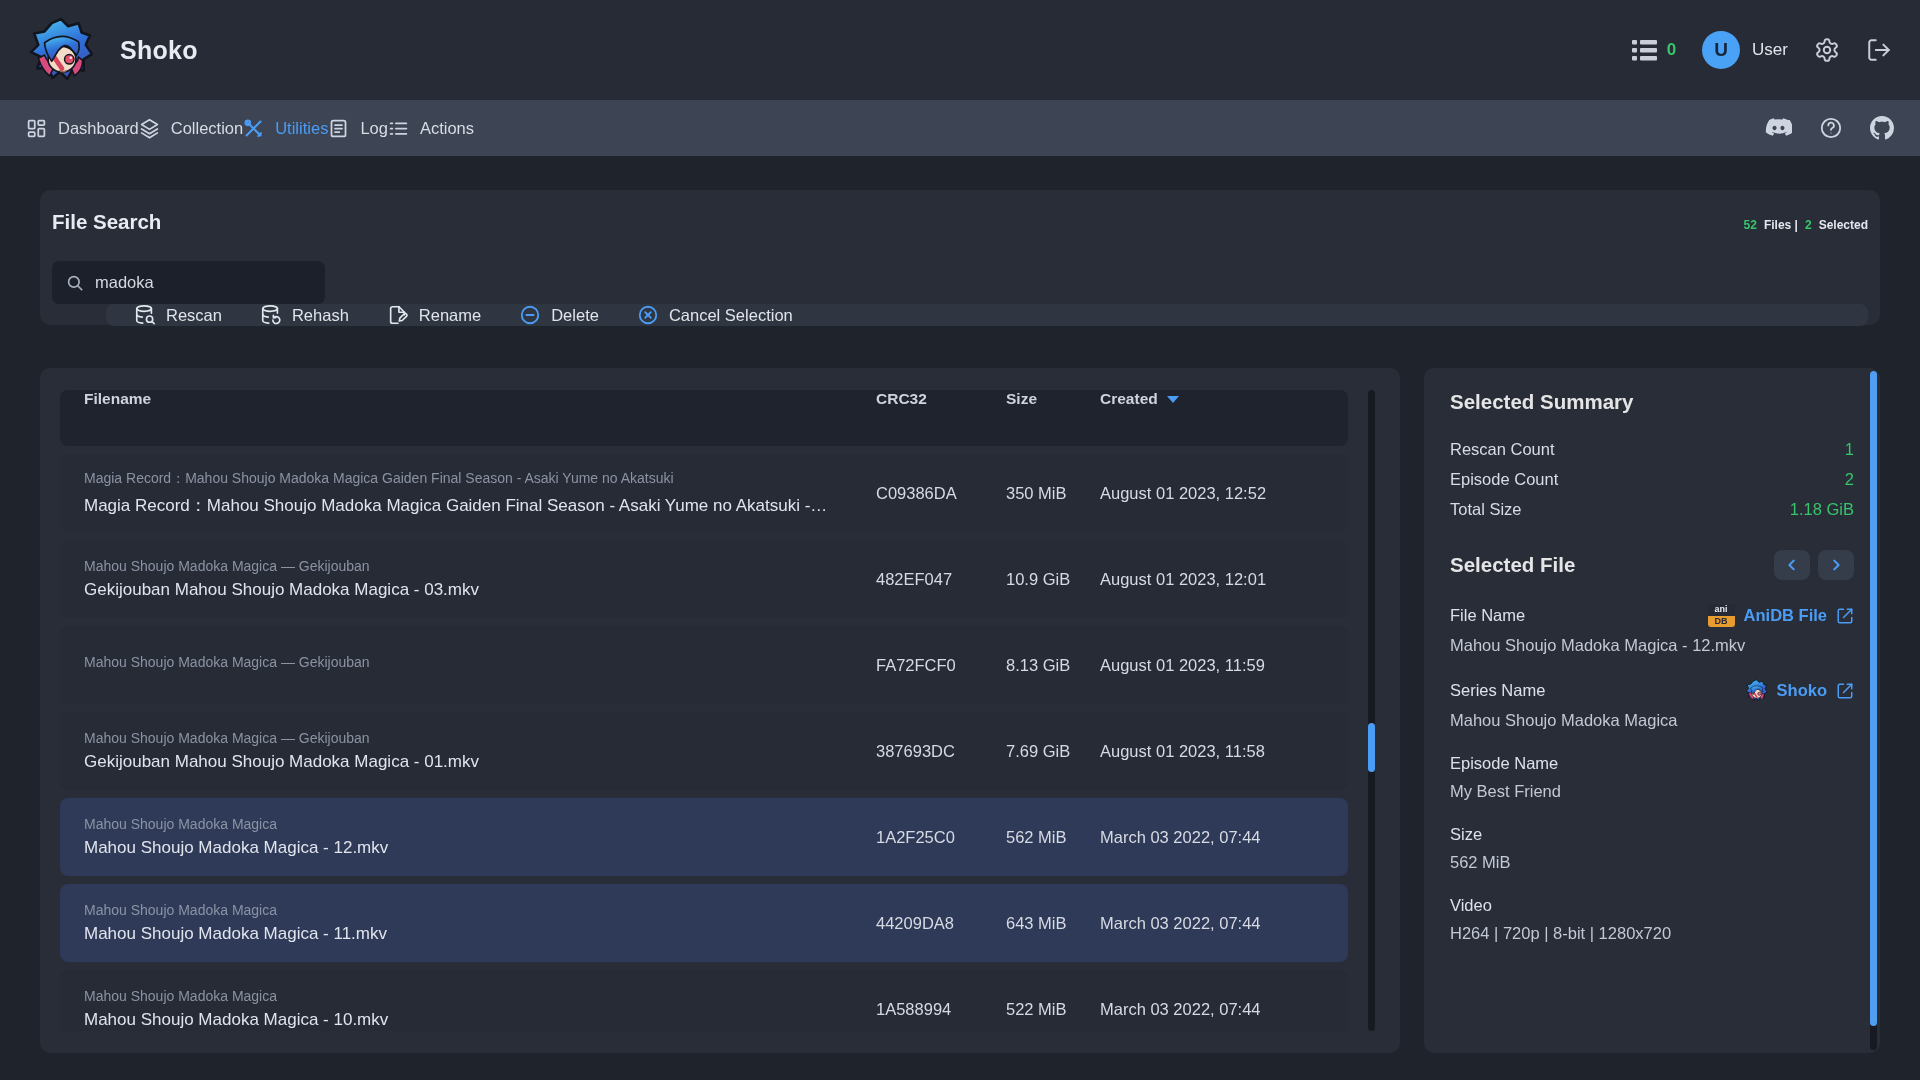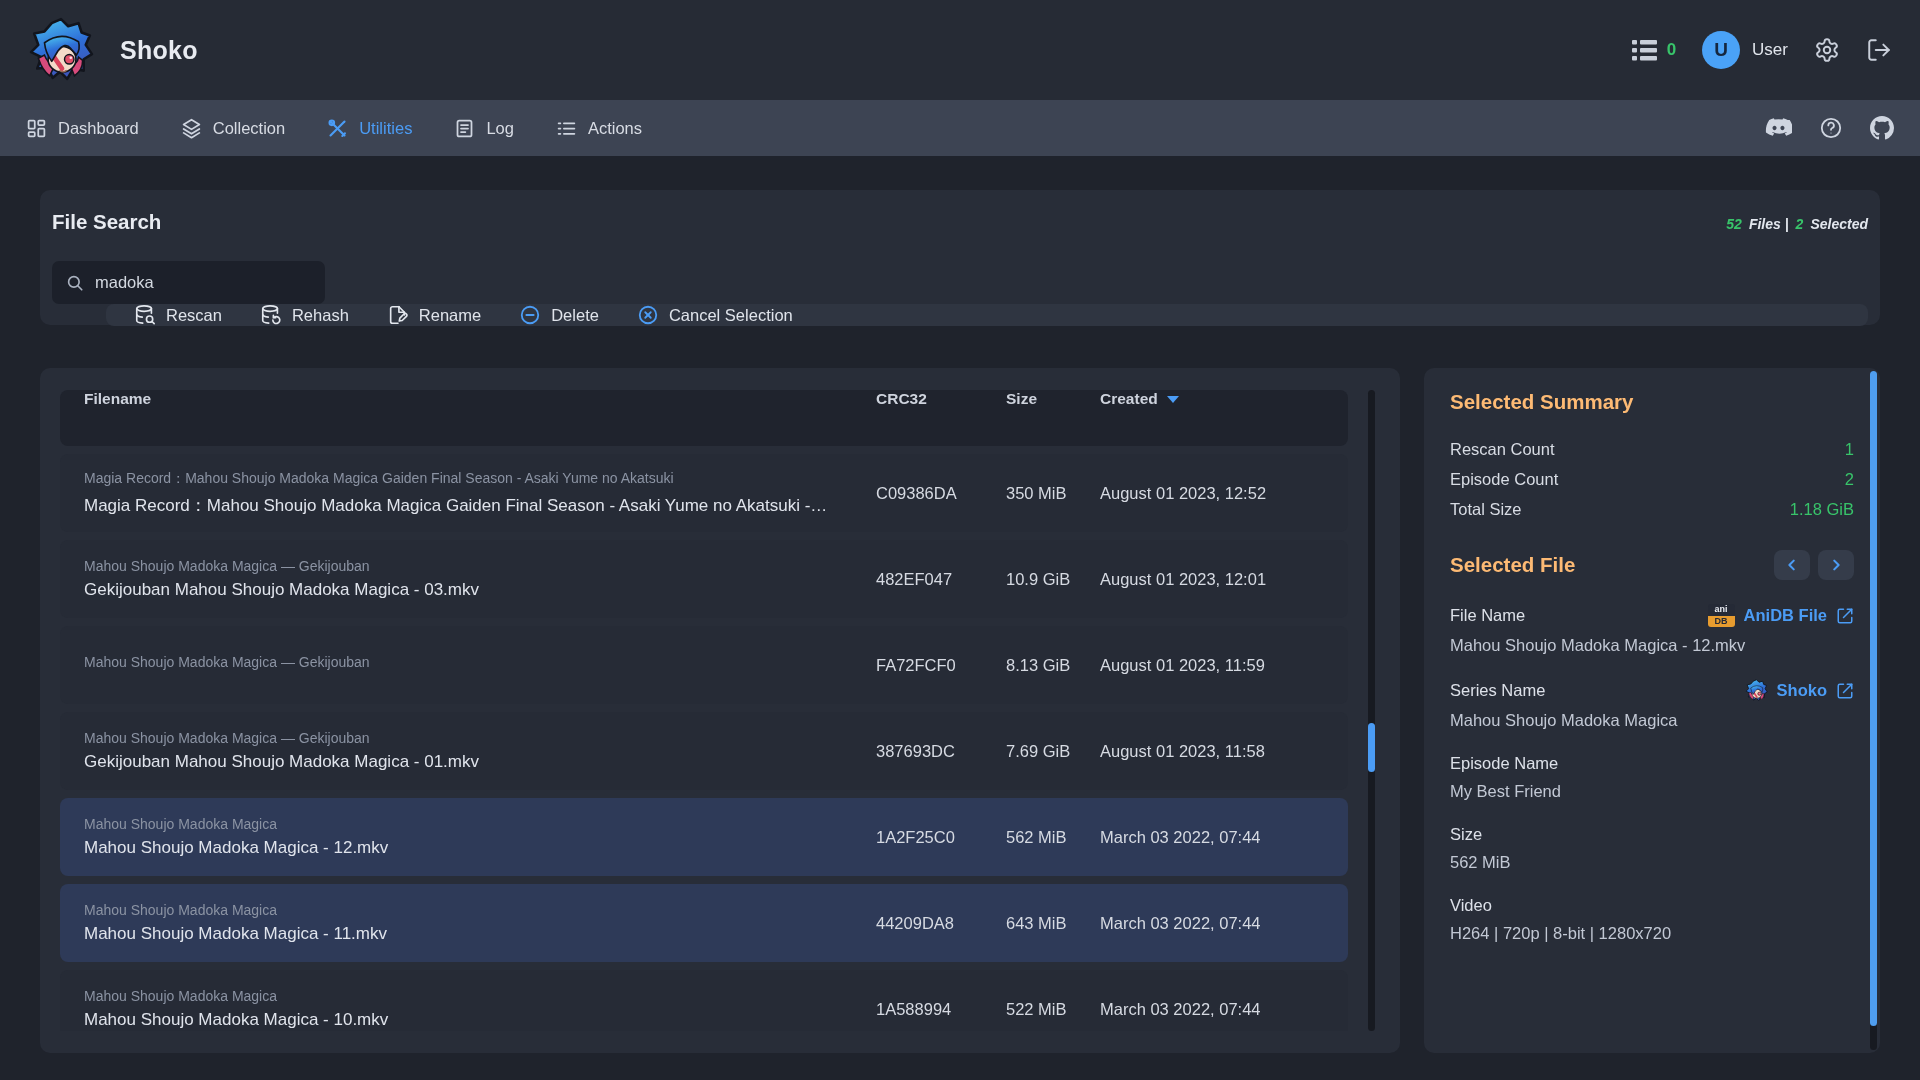--- a/index.html
+++ b/index.html
@@ -27,38 +27,38 @@
     width:38px; height:38px; border-radius:50%; background:#4aa2f7;
     display:flex; align-items:center; justify-content:center;
     color:#15273f; font-weight:700; font-size:19px;
   }
   .user-name { font-size:17px; color:#e1e5ec; }
   .icon-btn { background:none; border:none; cursor:pointer; padding:0; }
 
   
   .navbar {
     height:56px; background:#3d4453;
-    display:flex; align-items:center; padding:0 26px; gap:42px;
+    display:flex; align-items:center; padding:0 26px; 
   }
   .nav-item { display:flex; align-items:center; gap:11px; cursor:pointer; }
   .nav-item .nav-label { font-size:16.5px; font-weight:500; color:#d8dce4; }
   .nav-item svg { stroke:#cfd5e0; }
   .nav-item.active .nav-label { color:#4b9cf5; }
   .nav-item.active svg { stroke:#4b9cf5; }
   .navbar-right { margin-left:auto; display:flex; align-items:center; gap:27px; }
 
   
   .search-card {
     margin:34px 40px 0 40px;
     height:135px; background:#282d38; border-radius:10px;
     padding:20px 12px 18px 12px;
   }
   .search-head { display:flex; align-items:baseline; }
   .card-title { font-size:20.5px; font-weight:700; color:#e8ebf1; }
-  .file-counts { margin-left:auto; font-size:14px; font-weight:600; color:#e3e7ee; display:flex; gap:7px;font-style:italic; }
+  .file-counts { margin-left:auto; font-size:12px; font-weight:600; color:#e3e7ee; display:flex; gap:7px; }
   .file-counts .green { color:#38c46a; }
   .search-row { display:flex; margin-top:27px;flex-direction:column; }
   .search-box {
     width:273px; height:43px; background:#1c202a; border-radius:7px;
     display:flex; align-items:center; padding:0 14px; gap:11px; flex:none;
   }
   .search-box input {
     background:transparent; border:none; outline:none; color:#d3d8e0;
     font-size:16.5px; font-family:"Liberation Sans", sans-serif; width:100%;
   }
@@ -109,21 +109,21 @@
   .vscroll .thumb {
     position:absolute; left:0; width:7px; top:52%; height:49px;
     background:#4b9cf5; border-radius:4px;
   }
 
   
   .side-card {
     flex:1; background:#282d38; border-radius:10px;
     padding:22px 26px; position:relative; overflow:hidden;
   }
-  .side-title { font-size:20.5px; font-weight:700; color:#fdba74; }
+  .side-title { font-size:20.5px; font-weight:700; color:#e5e5e5; }
   .summary-rows { margin-top:20px; }
   .summary-row { display:flex; justify-content:space-between; line-height:30px; font-size:16.5px; }
   .summary-row .slabel { color:#d8dce4; }
   .summary-row .svalue { color:#38c46a; font-weight:500; }
   .selected-file-head { margin-top:26px; display:flex; align-items:center; }
   .pager { margin-left:auto; display:flex; gap:8px; }
   .pager-btn {
     width:36px; height:30px; border-radius:8px; background:#353c4a; border:none;
     display:flex; align-items:center; justify-content:center; cursor:pointer;
   }

